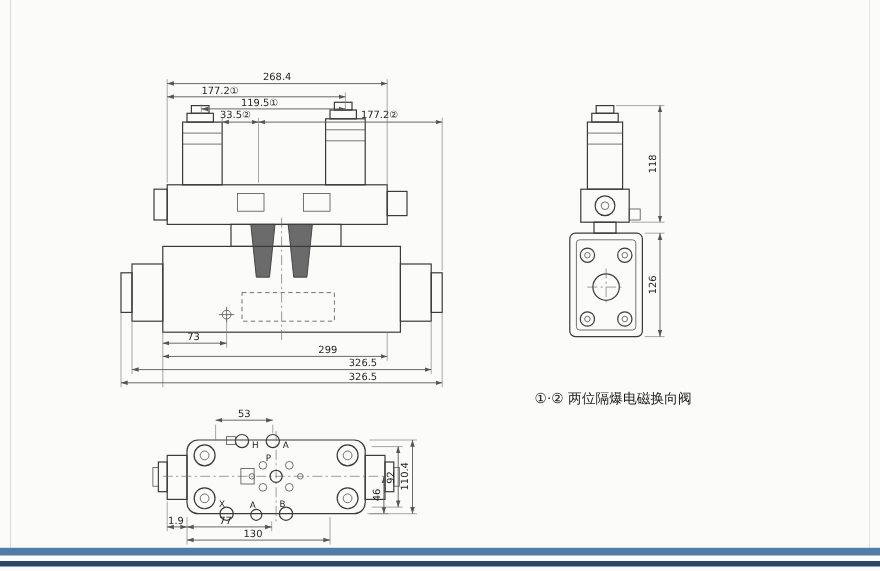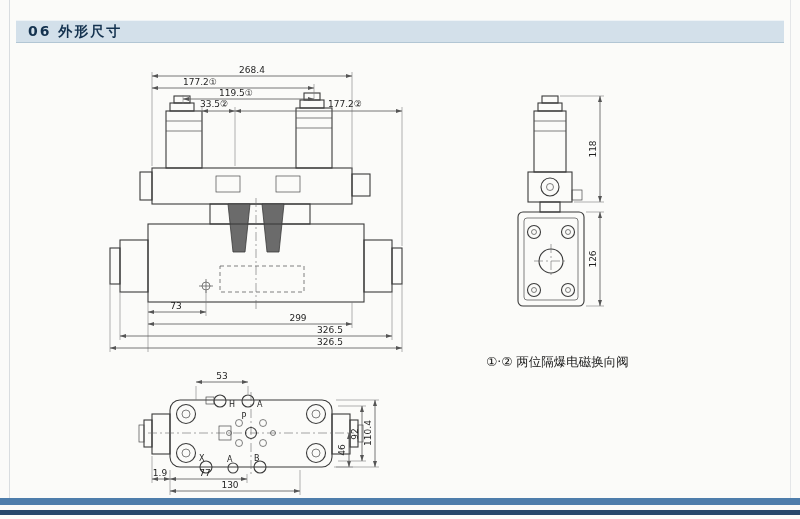--- a/index.html
+++ b/index.html
@@ -36,23 +36,20 @@
   .pl{font-size:8px;fill:#1f1f1f;}
   .note{font-size:12.5px;fill:#1a1a1a;}
 </style>
 </head>
 <body>
 
 <div class="page">
   <div class="edge-left"></div>
   <div class="edge-right"></div>
 
-  <div class="header-bar">
-    <span class="header-title">06 外形尺寸</span>
-  </div>
 
   <svg class="drawing" width="800" height="519" viewBox="0 0 800 519">
     <defs>
       <marker id="ar" viewBox="0 0 10 10" refX="9.5" refY="5" markerWidth="8" markerHeight="8" orient="auto-start-reverse">
         <path d="M0,1.8 L9.5,5 L0,8.2 Z" fill="#555"></path>
       </marker>
     </defs>
 
     <g>
       <g>

